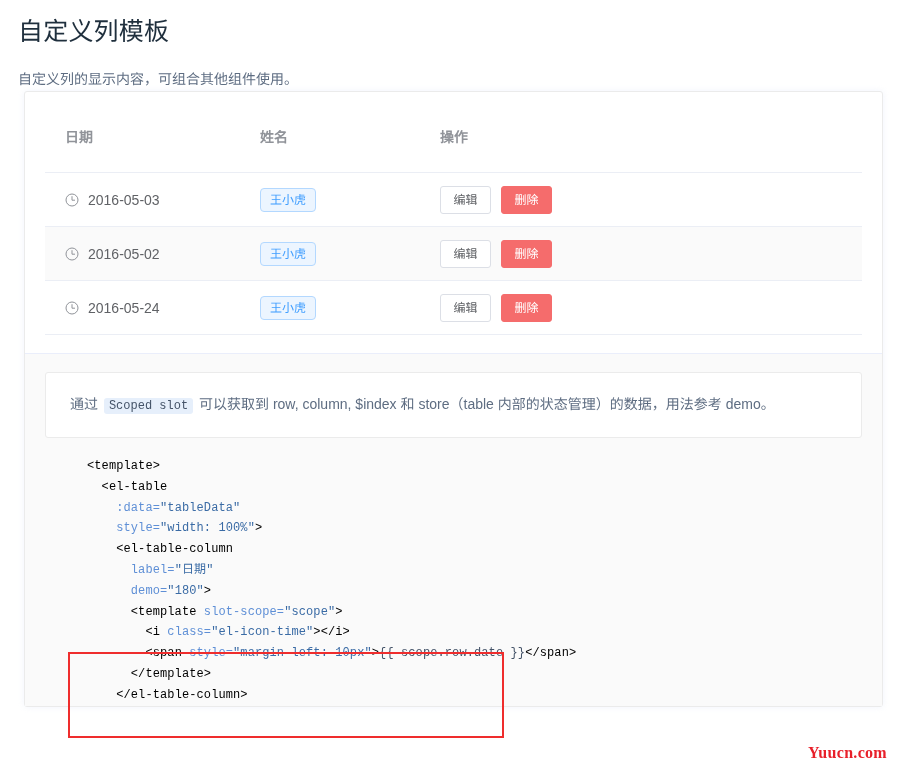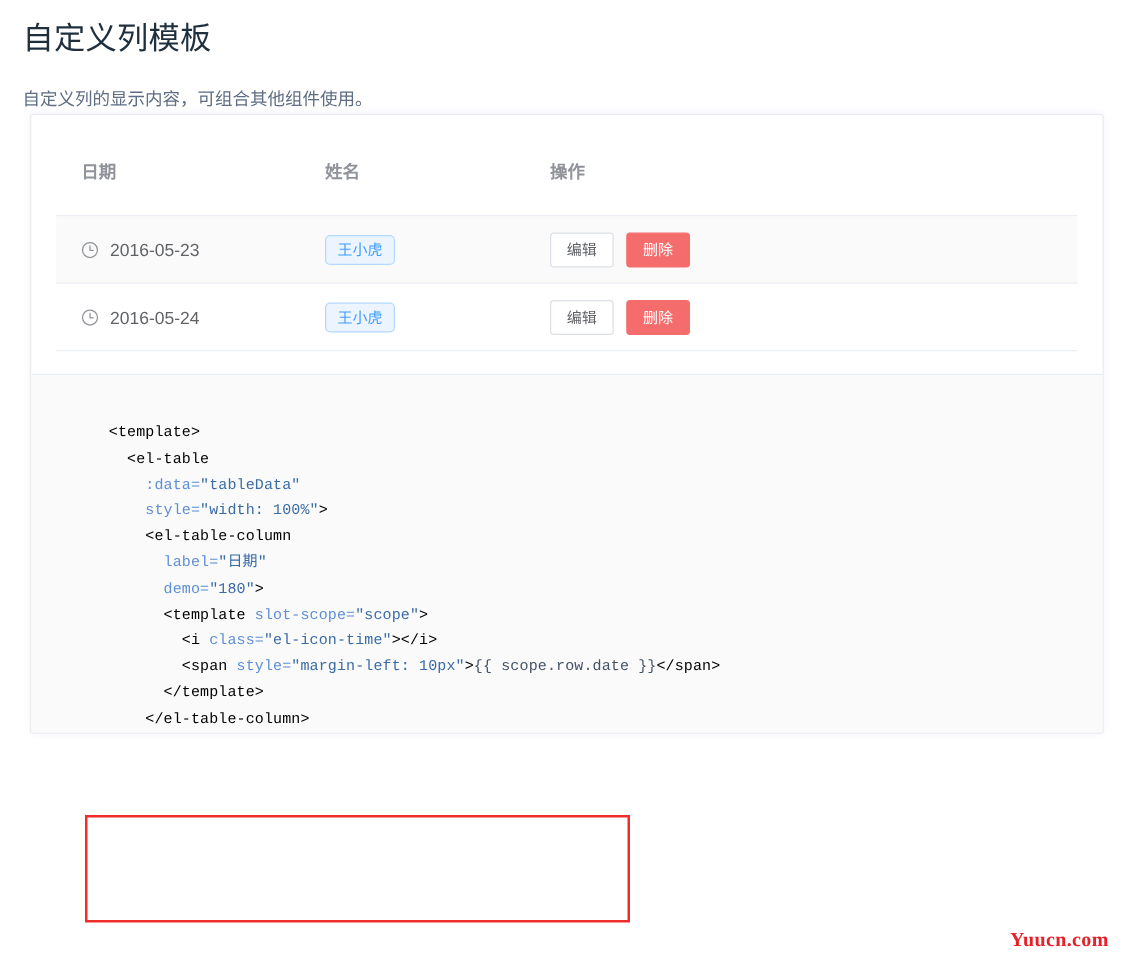--- a/index.html
+++ b/index.html
@@ -250,30 +250,50 @@
     <div class="demo-source">
       <table class="el-table">
         <thead>
           <tr>
             <th class="col-date">日期</th>
             <th class="col-name">姓名</th>
             <th class="col-ops">操作</th>
           </tr>
         </thead>
         <tbody id="table-body">
+            <tr>
+              <td class="col-date">
+                <div class="date-cell">
+                  <span class="clock-icon">
+                    <svg width="14" height="14" viewBox="0 0 14 14" fill="none">
+                      <circle cx="7" cy="7" r="6" stroke="#909399" stroke-width="1"></circle>
+                      <path d="M7 3.6 V7.2 H9.6" stroke="#909399" stroke-width="1" fill="none" stroke-linecap="round" stroke-linejoin="round"></path>
+                    </svg>
+                  </span>
+                  <span class="date-text">2016-05-03</span>
+                </div>
+              </td>
+              <td class="col-name"><span class="el-tag">王小虎</span></td>
+              <td class="col-ops">
+                <div class="btn-row">
+                  <button class="el-button btn-default">编辑</button>
+                  <button class="el-button btn-danger">删除</button>
+                </div>
+              </td>
+            </tr>
             <tr class="striped">
               <td class="col-date">
                 <div class="date-cell">
                   <span class="clock-icon">
                     <svg width="14" height="14" viewBox="0 0 14 14" fill="none">
                       <circle cx="7" cy="7" r="6" stroke="#909399" stroke-width="1"></circle>
                       <path d="M7 3.6 V7.2 H9.6" stroke="#909399" stroke-width="1" fill="none" stroke-linecap="round" stroke-linejoin="round"></path>
                     </svg>
                   </span>
-                  <span class="date-text">2016-05-23</span>
+                  <span class="date-text">2016-05-02</span>
                 </div>
               </td>
               <td class="col-name"><span class="el-tag">王小虎</span></td>
               <td class="col-ops">
                 <div class="btn-row">
                   <button class="el-button btn-default">编辑</button>
                   <button class="el-button btn-danger">删除</button>
                 </div>
               </td>
             </tr>
@@ -295,20 +315,25 @@
                   <button class="el-button btn-default">编辑</button>
                   <button class="el-button btn-danger">删除</button>
                 </div>
               </td>
             </tr>
           </tbody>
       </table>
     </div>
 
     <div class="demo-meta">
+      <div class="description-box">
+        <span>通过</span>
+        <code class="inline-code">Scoped slot</code>
+        <span>可以获取到 row, column, $index 和 store（table 内部的状态管理）的数据，用法参考 demo。</span>
+      </div>
 
       <div class="code-area">
         <pre class="code" id="code-pre"><span class="tok-tag">&lt;template&gt;</span>
 <span>  </span><span class="tok-tag">&lt;el-table</span>
 <span>    </span><span class="tok-attr">:data=</span><span class="tok-str">"tableData"</span>
 <span>    </span><span class="tok-attr">style=</span><span class="tok-str">"width: 100%"</span><span class="tok-tag">&gt;</span>
 <span>    </span><span class="tok-tag">&lt;el-table-column</span>
 <span>      </span><span class="tok-attr">label=</span><span class="tok-str">"日期"</span>
 <span>      </span><span class="tok-attr">demo=</span><span class="tok-str">"180"</span><span class="tok-tag">&gt;</span>
 <span>      </span><span class="tok-tag">&lt;template </span><span class="tok-attr">slot-scope=</span><span class="tok-str">"scope"</span><span class="tok-tag">&gt;</span>

